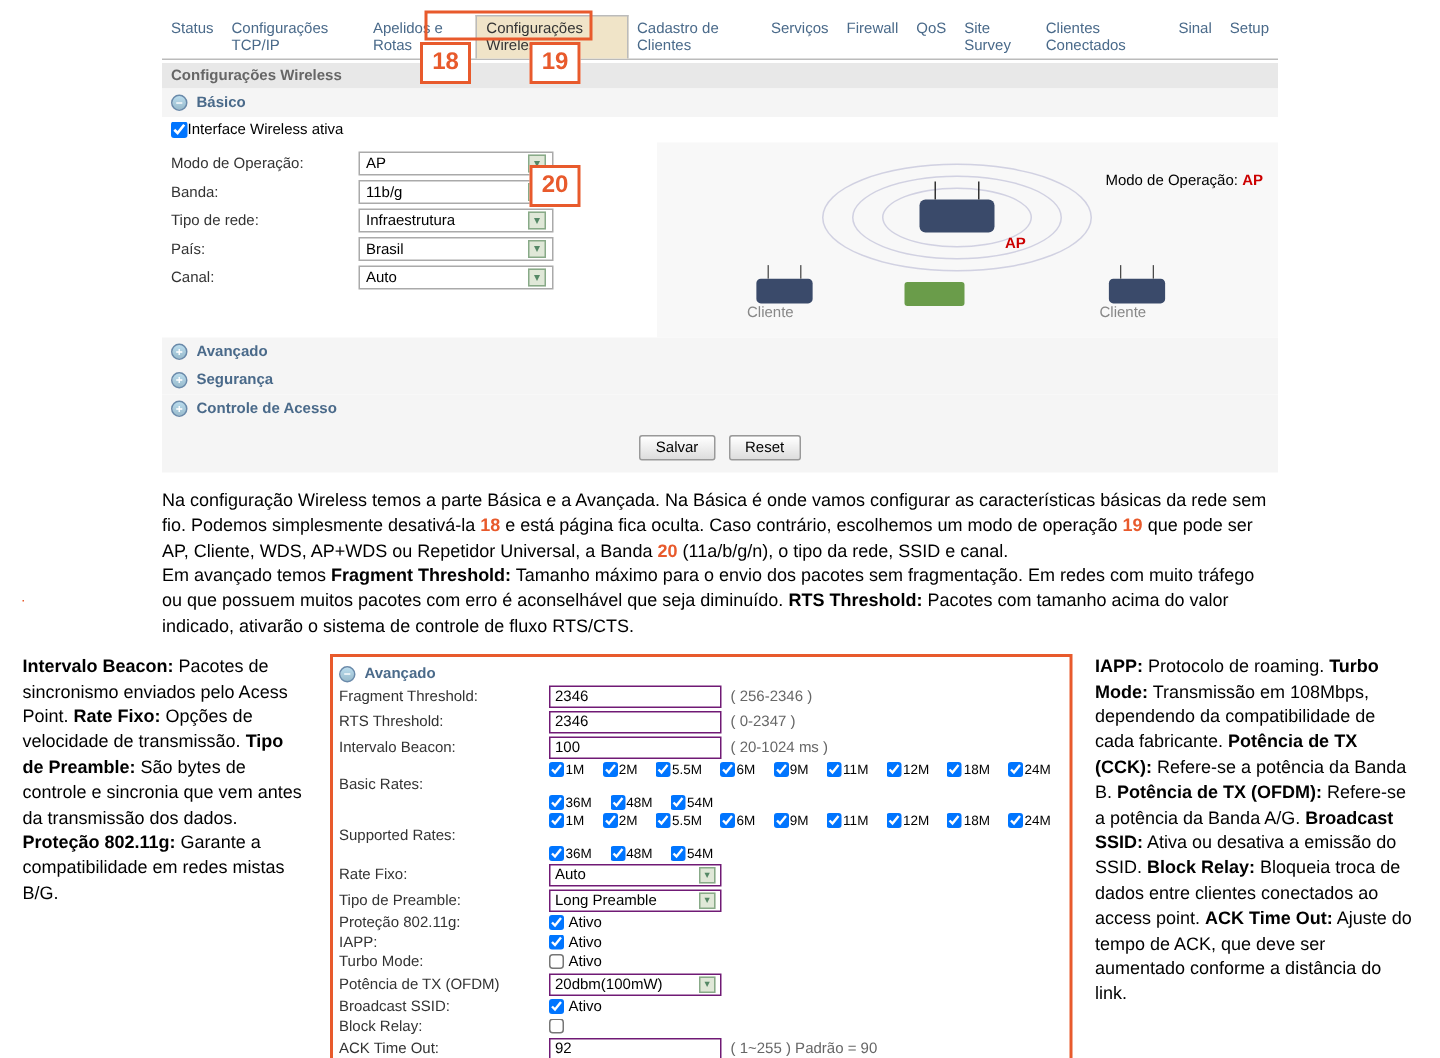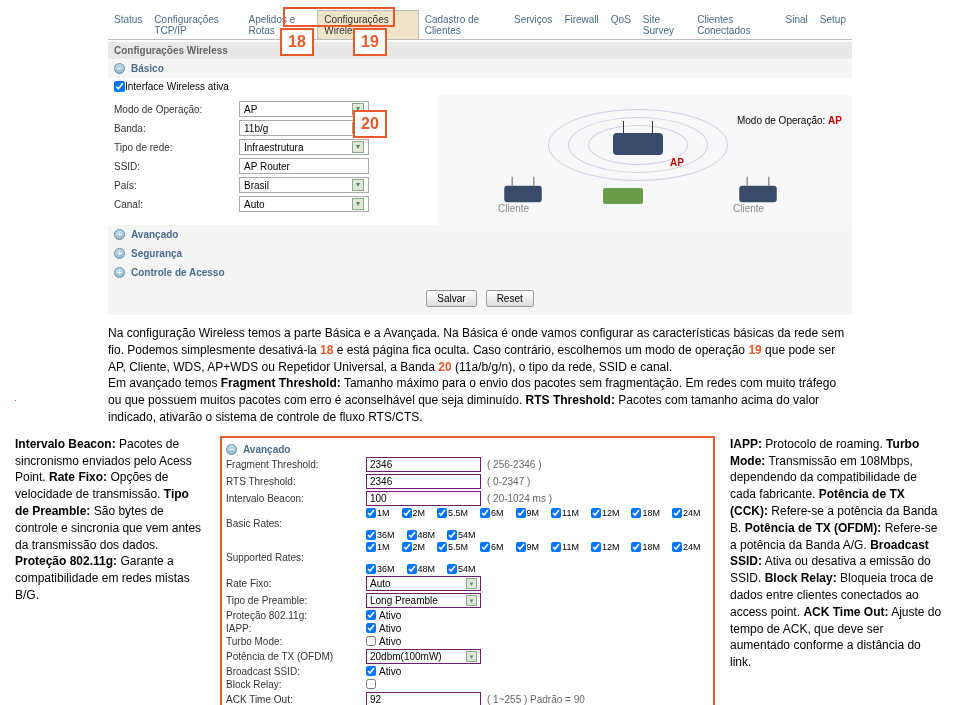--- a/index.html
+++ b/index.html
@@ -126,26 +126,20 @@
           </div>
       </div>
       <div class="field-row">
         <div class="field-label">Tipo de rede:</div>
         <div class="field-select">
             <span>Infraestrutura</span>
             <span class="dd">▾</span>
           </div>
       </div>
       <div class="field-row">
-        <div class="field-label">SSID:</div>
-        <div class="field-select">
-            <span>AP Router</span>
-          </div>
-      </div>
-      <div class="field-row">
         <div class="field-label">País:</div>
         <div class="field-select">
             <span>Brasil</span>
             <span class="dd">▾</span>
           </div>
       </div>
       <div class="field-row">
         <div class="field-label">Canal:</div>
         <div class="field-select">
             <span>Auto</span>

